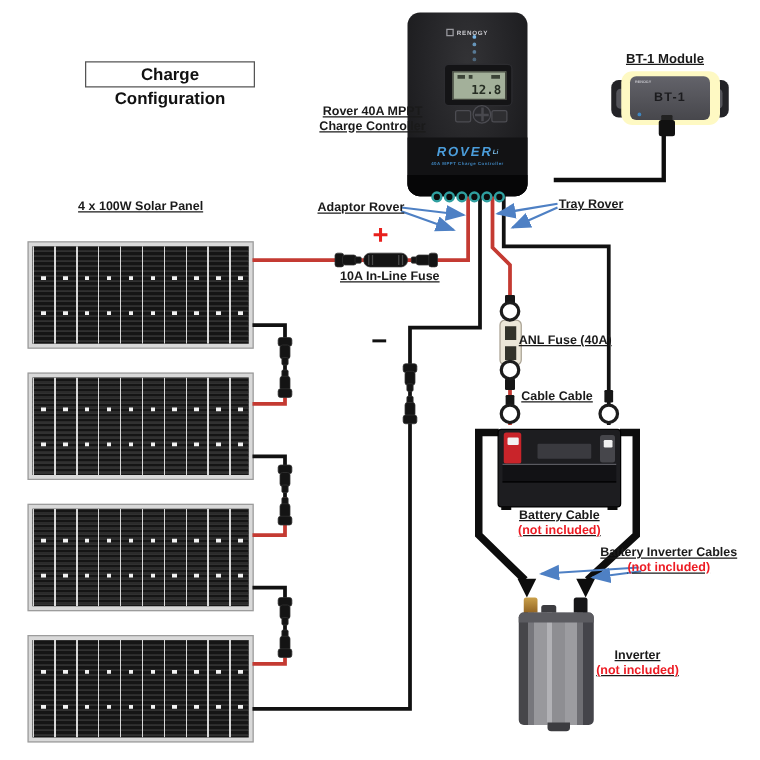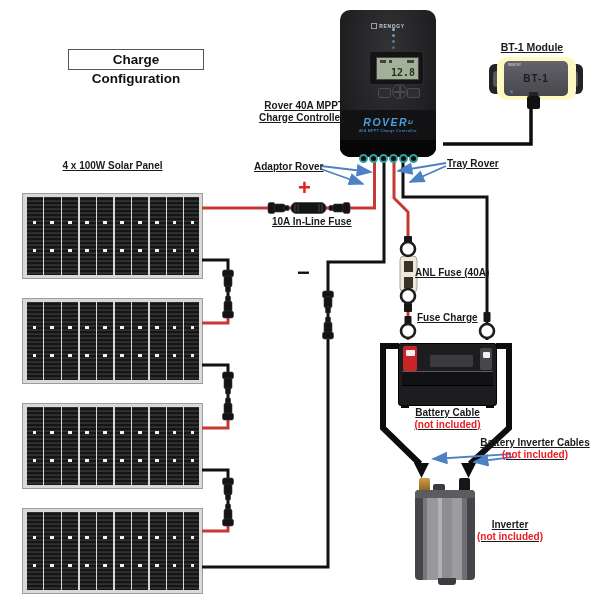--- a/index.html
+++ b/index.html
@@ -19,21 +19,21 @@
   .cells::before{content:"";position:absolute;inset:0;
     background-image:
       repeating-linear-gradient(to right, rgba(235,235,235,.9) 0 1px, transparent 1px 17.5px),
       repeating-linear-gradient(to bottom, rgba(255,255,255,.12) 0 1px, transparent 1px 3px, rgba(70,70,70,.45) 3px 4px);}
   .cells::after{content:"";position:absolute;inset:0;
     background-image:
       repeating-linear-gradient(to right, transparent 0 7px, #f2f2f2 7px 10.5px, transparent 10.5px 17.5px),
       repeating-linear-gradient(to right, transparent 0 7px, #f2f2f2 7px 10.5px, transparent 10.5px 17.5px);
     background-size:100% 3px,100% 3px;background-position:0 24px,0 52px;background-repeat:no-repeat,no-repeat;}
   
-  #controller{left:340px;top:10px;width:96px;height:147px;border-radius:10px;
+  #controller{left:326px;top:10px;width:96px;height:147px;border-radius:10px;
     background:radial-gradient(ellipse at 50% 28%, #333336 0%, #242427 52%, #161618 100%);}
   #cc-lower{left:0;right:0;top:100px;height:47px;background:#121214;border-radius:0 0 10px 10px;}
   #cc-term-strip{left:0;right:0;bottom:0;height:17px;background:#060607;border-radius:0 0 10px 10px;}
   #cc-logo{left:0;right:0;top:13px;text-align:center;color:#c9c9ce;font-size:5px;font-weight:bold;letter-spacing:.6px;}
   .logo-sq{display:inline-block;width:4px;height:4px;border:1px solid #9a9aa0;margin-right:2px;vertical-align:-1px;}
   .led{position:absolute;left:52px;width:3px;height:3px;border-radius:50%;background:#7ab8e8;}
   #cc-lcd{left:30px;top:42px;width:53px;height:32px;background:#141416;border-radius:3px;
           box-shadow:0 0 0 1px #2c2c30;}
   #cc-screen{left:6px;top:5px;width:41px;height:21px;background:#a3b09a;border:1px solid #44483f;}
   .lcd-ico{position:absolute;top:2px;height:3px;background:#3c4438;}
@@ -236,21 +236,21 @@
     <div id="btn-pad" class="abs"></div>
     <div class="btn" style="left:67px;"></div>
     <div id="cc-rover" class="abs"><span>ROVER</span><span class="sfx">Li</span></div>
     <div id="cc-rover-sub" class="abs">40A MPPT Charge Controller</div>
     <div id="cc-term-strip" class="abs"></div>
     <div id="cc-terms" class="abs">
       <span class="term"></span><span class="term"></span><span class="term"></span><span class="term"></span><span class="term"></span><span class="term"></span>
     </div>
   </div>
 
-  <div class="lbl center" style="left:252px;top:100px;width:92px;text-align:right;">
+  <div class="lbl center" style="left:252px;top:84px;width:92px;">
     <div>Rover 40A MPPT</div>
     <div>Charge Controller</div>
   </div>
 
   <div class="lbl center" style="left:487px;top:41px;width:90px;font-size:10.5px;">BT-1 Module</div>
   <div class="ear abs" style="left:489px;">
       <div class="hole"></div>
     </div>
   <div class="ear abs" style="left:567px;">
       <div class="hole"></div>
@@ -264,21 +264,21 @@
   </div>
   <div id="bt-nut" class="abs"></div>
   <div id="bt-conn" class="abs"></div>
 
   <div class="lbl" style="left:254px;top:161px;">Adaptor Rover</div>
   <div class="lbl" style="left:447px;top:158px;">Tray Rover</div>
   <div id="plus-sym" class="abs">+</div>
   <div class="lbl" style="left:272px;top:216px;">10A In-Line Fuse</div>
   <div id="minus-sym" class="abs">−</div>
   <div class="lbl" style="left:415px;top:267px;text-align:right;">ANL Fuse (40A)</div>
-  <div class="lbl" style="left:417px;top:312px;">Fuse Charge</div>
+  <div class="lbl" style="left:417px;top:312px;">Cable Cable</div>
 
   <div id="battery" class="abs">
     <div id="bat-pos" class="abs">
         <div class="cap"></div>
       </div>
     <div id="bat-neg" class="abs">
         <div class="cap"></div>
       </div>
     <div id="bat-plate" class="abs"></div>
     <div id="bat-band" class="abs"></div>

